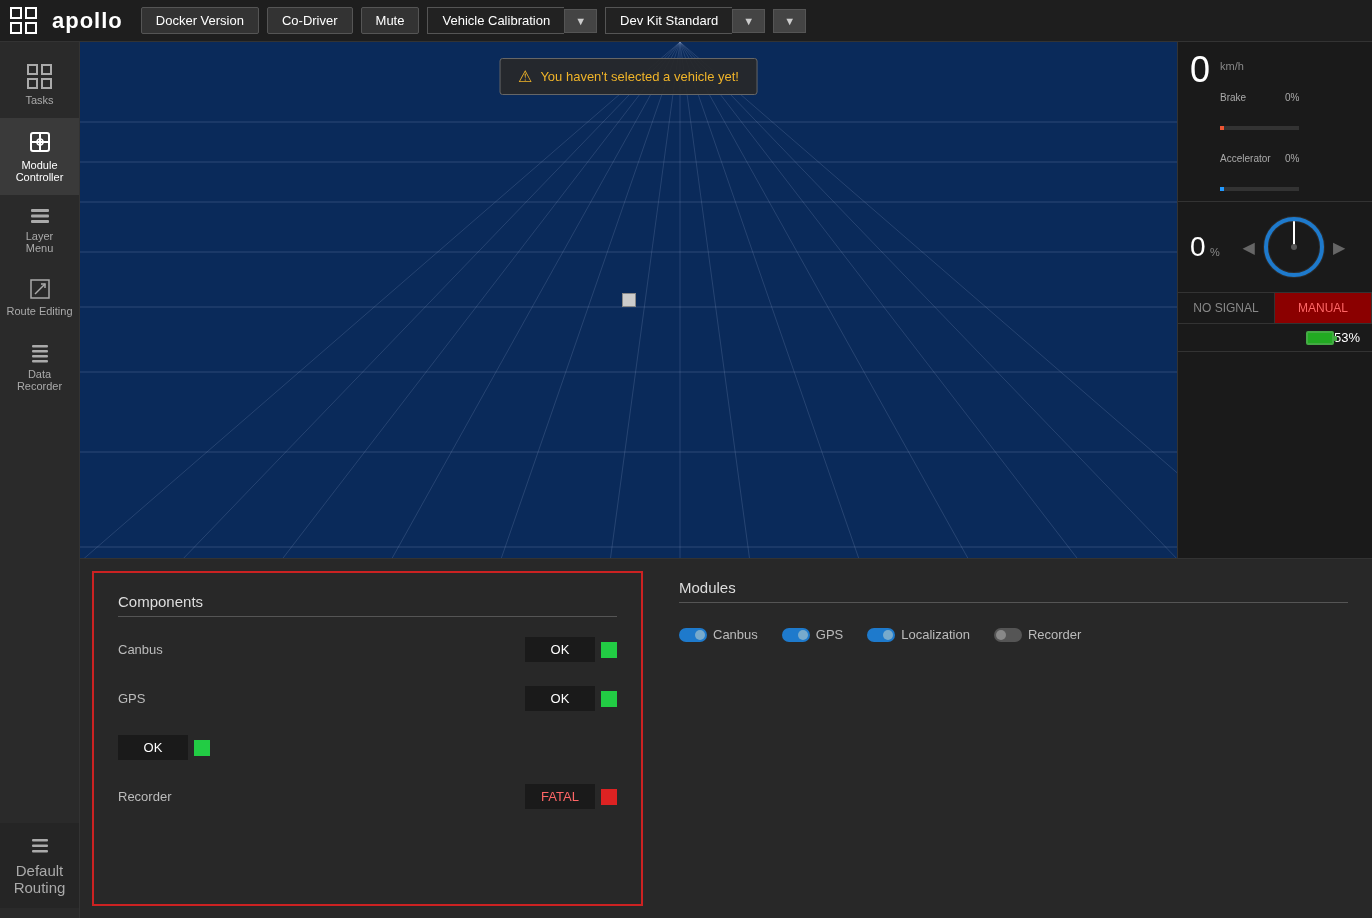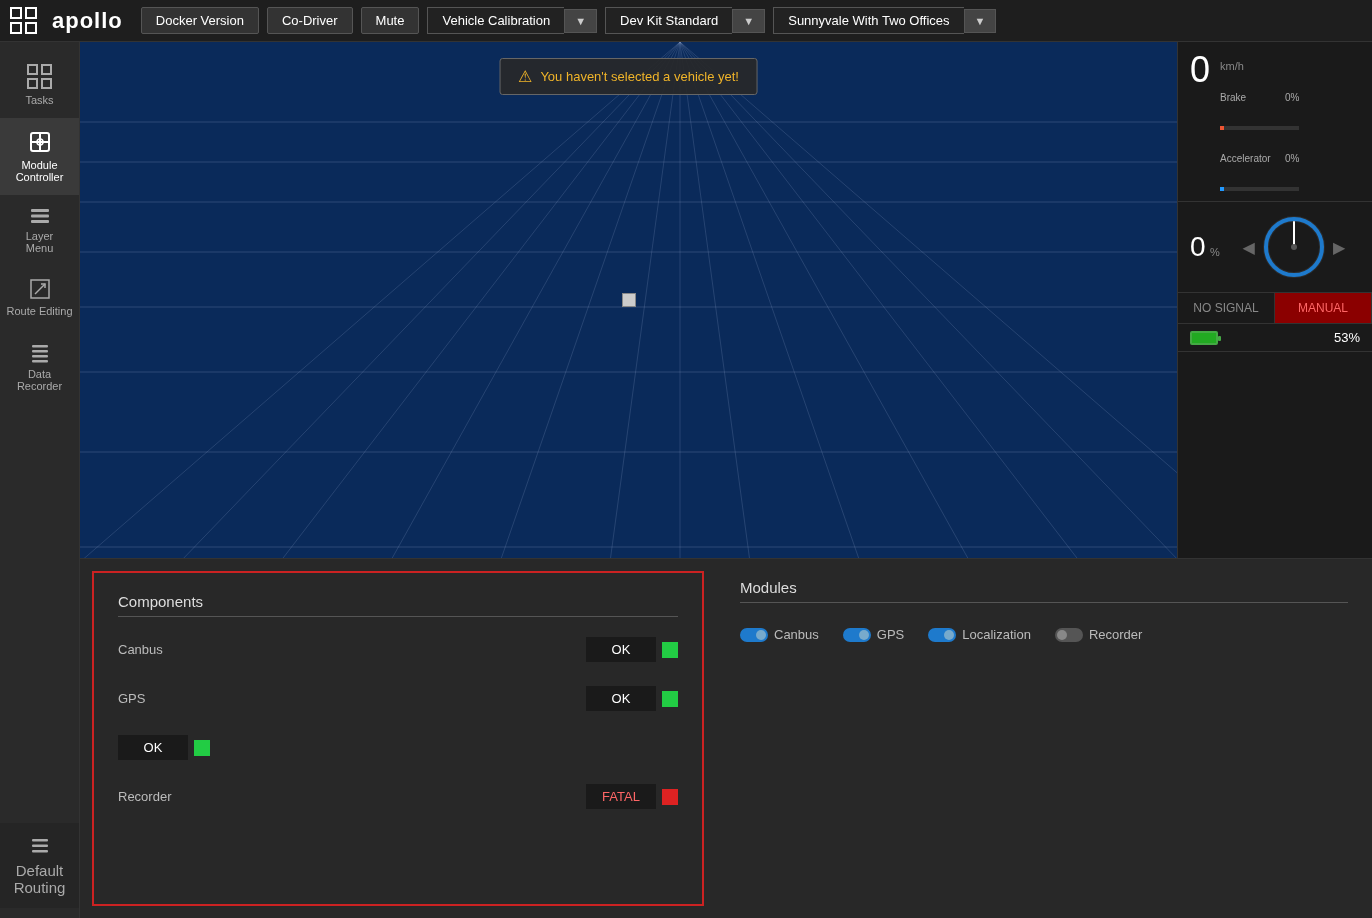--- a/index.html
+++ b/index.html
@@ -246,21 +246,21 @@
     }
     .signal-btn.active-red {
       background: #8b0000;
       color: #ff6666;
       font-weight: normal;
     }
 
     .battery-row {
       display: flex;
       align-items: center;
-      justify-content: space-between;
+      justify-content: flex-end;
       padding: 6px 12px;
       border-bottom: 1px solid #333;
       font-size: 13px;
     }
     .battery-icon {
       width: 28px;
       height: 14px;
       border: 2px solid #4a4;
       border-radius: 2px;
       position: relative;
@@ -288,21 +288,21 @@
     .gear-value { color: #fff; font-weight: bold; }
 
     
     .bottom-area {
       height: 360px;
       display: flex;
       background: #282828;
       border-top: 1px solid #333;
     }
     .components-panel {
-      width: 612px;
+      width: 551px;
       padding: 20px 24px;
       border: 2px solid #cc2222;
       margin: 12px;
       flex-shrink: 0;
     }
     .panel-title {
       font-size: 15px;
       color: #ddd;
       margin-bottom: 8px;
       padding-bottom: 6px;
@@ -421,21 +421,20 @@
     <span class="dropdown-label">Vehicle Calibration</span>
     <span class="dropdown-arrow">▼</span>
   </div>
 
   <div class="dropdown-combined">
     <span class="dropdown-label">Dev Kit Standard</span>
     <span class="dropdown-arrow">▼</span>
   </div>
 
   <div class="dropdown-combined">
-    <span class="dropdown-label">Sunnyvale With Two Offices</span>
     <span class="dropdown-arrow">▼</span>
   </div>
 </div>
 
 <div class="main-layout">
 
   <div class="sidebar">
     <div class="sidebar-item">
       <div style="display:flex;flex-direction:column;gap:3px;">
         <div style="display:flex;gap:3px;">

